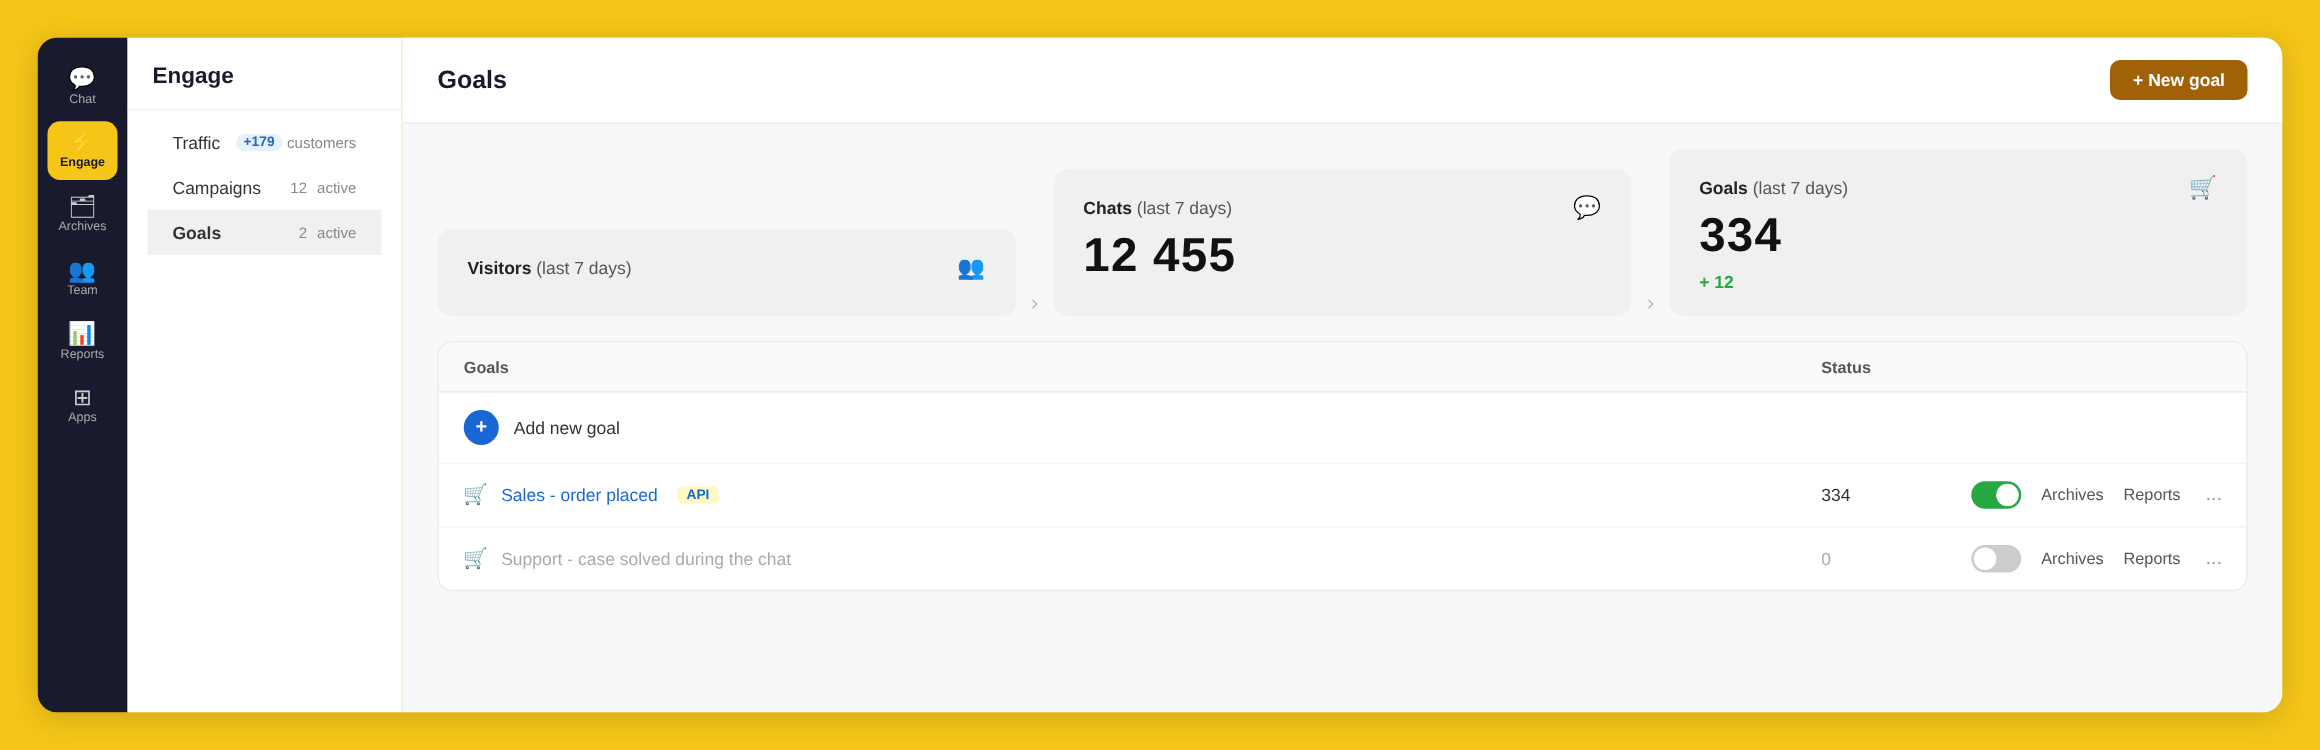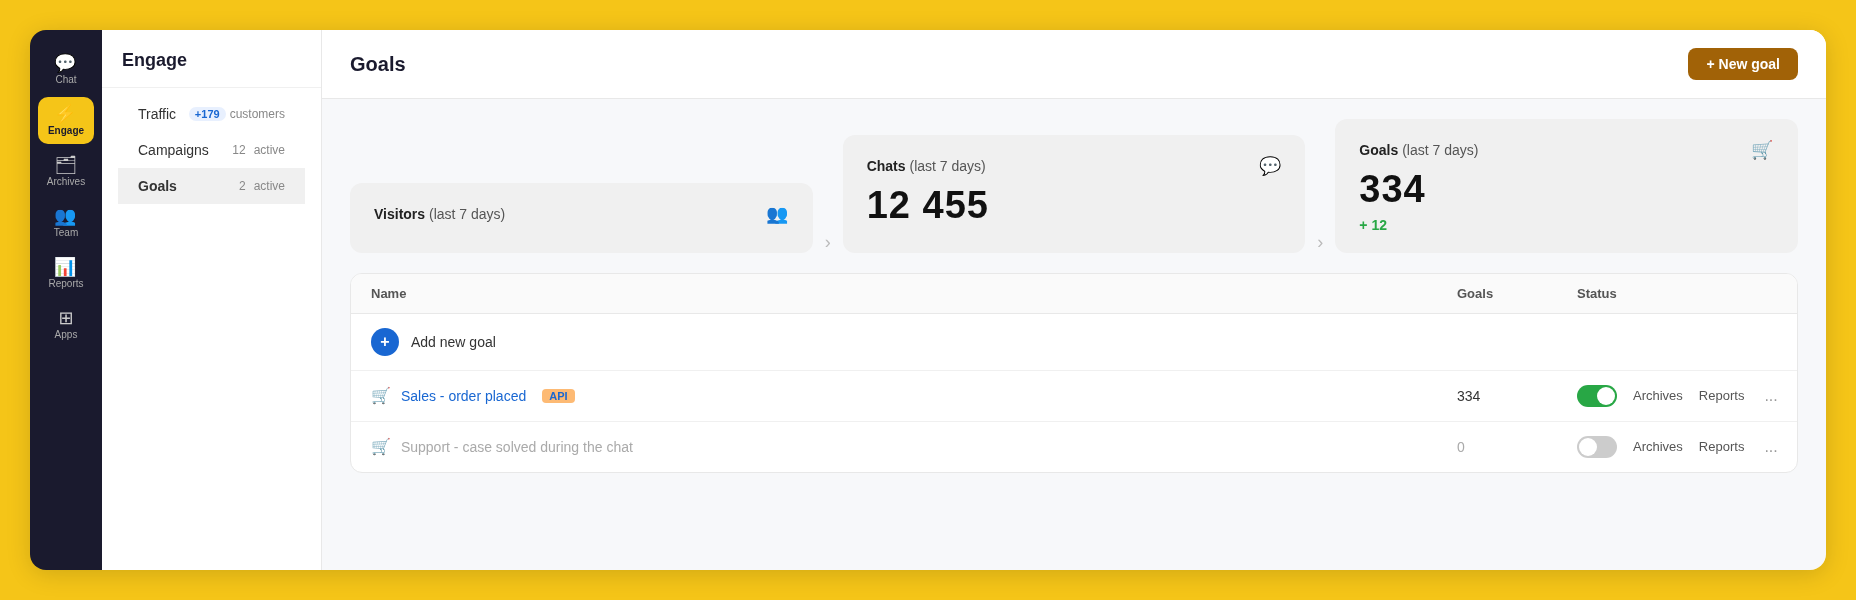--- a/index.html
+++ b/index.html
@@ -264,21 +264,21 @@
     }
     .goal-icon.inactive { color: #ccc; }
     .goal-link {
       font-size: 14px;
       color: #1967d2;
       text-decoration: none;
       cursor: pointer;
     }
     .goal-link.inactive { color: #aaa; }
     .api-badge {
-      background: #fdba74;
+      background: #fef9c3;
       color: #1967d2;
       padding: 1px 7px;
       border-radius: 4px;
       font-size: 11px;
       font-weight: 600;
       margin-left: 6px;
     }
     .goal-count {
       font-size: 14px;
       color: #333;
@@ -426,21 +426,20 @@
               <span class="stat-card-icon">🛒</span>
             </div>
             <div class="stat-card-value">334</div>
             <div class="stat-card-change positive">+ 12</div>
           </div>
 
         </div>
 
         <div class="goals-table">
           <div class="table-header">
-            <div class="table-header-cell">Name</div>
             <div class="table-header-cell">Goals</div>
             <div class="table-header-cell">Status</div>
           </div>
 
           <div class="add-new-row">
             <div class="add-btn">+</div>
             <span class="add-new-label">Add new goal</span>
           </div>
 
           <div class="table-row">

